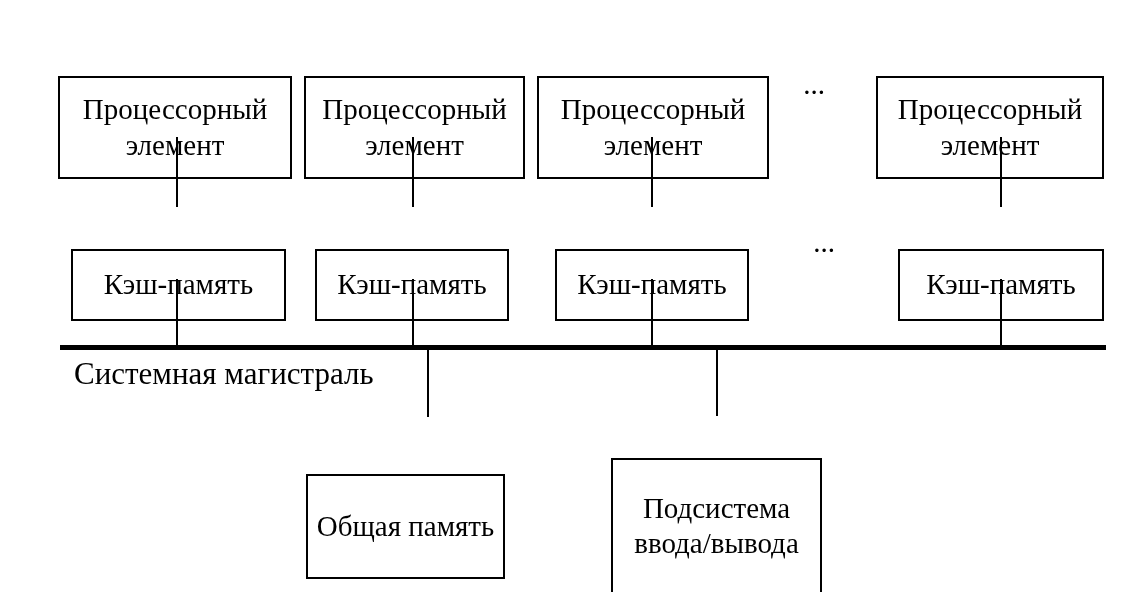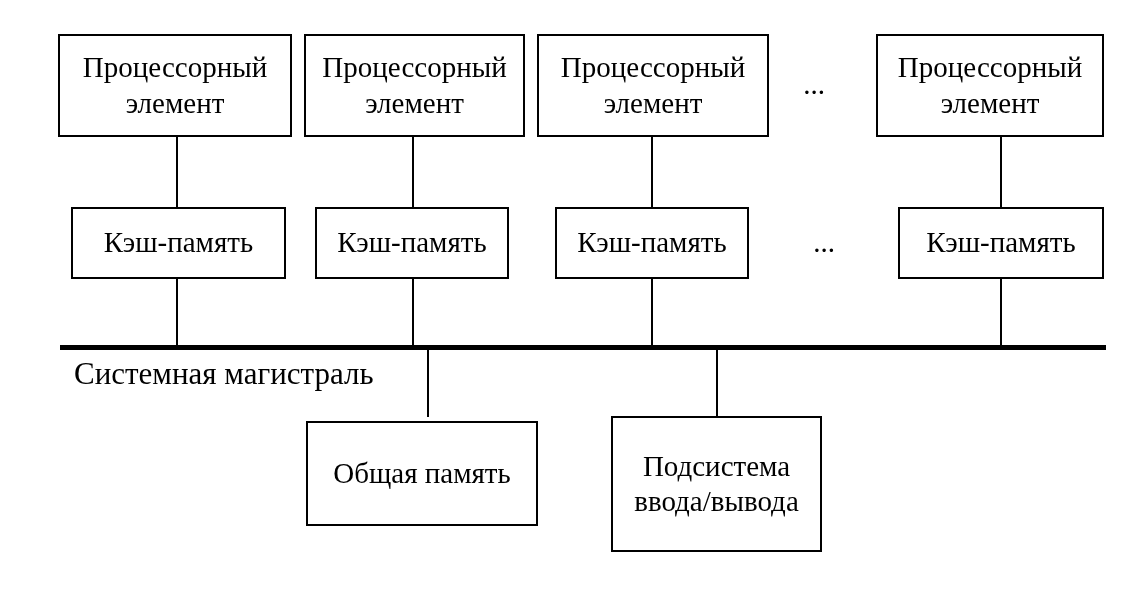--- a/index.html
+++ b/index.html
@@ -21,20 +21,21 @@
     box-sizing: border-box;
     border: 2.5px solid #000000;
     background: #ffffff;
     display: flex;
     align-items: center;
     justify-content: center;
     text-align: center;
     font-size: 29px;
     line-height: 1.22;
     padding: 4px 2px;
+    margin-top: 42px;
   }
   .vline {
     position: absolute;
     width: 2px;
     background: #000000;
   }
   .busline {
     position: absolute;
     background: #000000;
   }
@@ -78,21 +79,21 @@
 
   
   #bus { left: 60px; top: 345px; width: 1046px; height: 5px; }
   #bus-label { left: 74px; top: 356px; }
 
   
   #b1 { left: 427px; top: 350px; height: 67px; }
   #b2 { left: 716px; top: 350px; height: 66px; }
 
   
-  #shared { left: 306px; top: 421px; width: 232px; height: 105px; }
+  #shared { left: 306px; top: 432px; width: 199px; height: 105px; }
   #io     { left: 611px; top: 416px; width: 211px; height: 136px; }
 </style>
 </head>
 <body>
 
 <div id="canvas">
 
   <div class="box" id="p1">Процессорный элемент</div>
   <div class="box" id="p2">Процессорный элемент</div>
   <div class="box" id="p3">Процессорный элемент</div>

